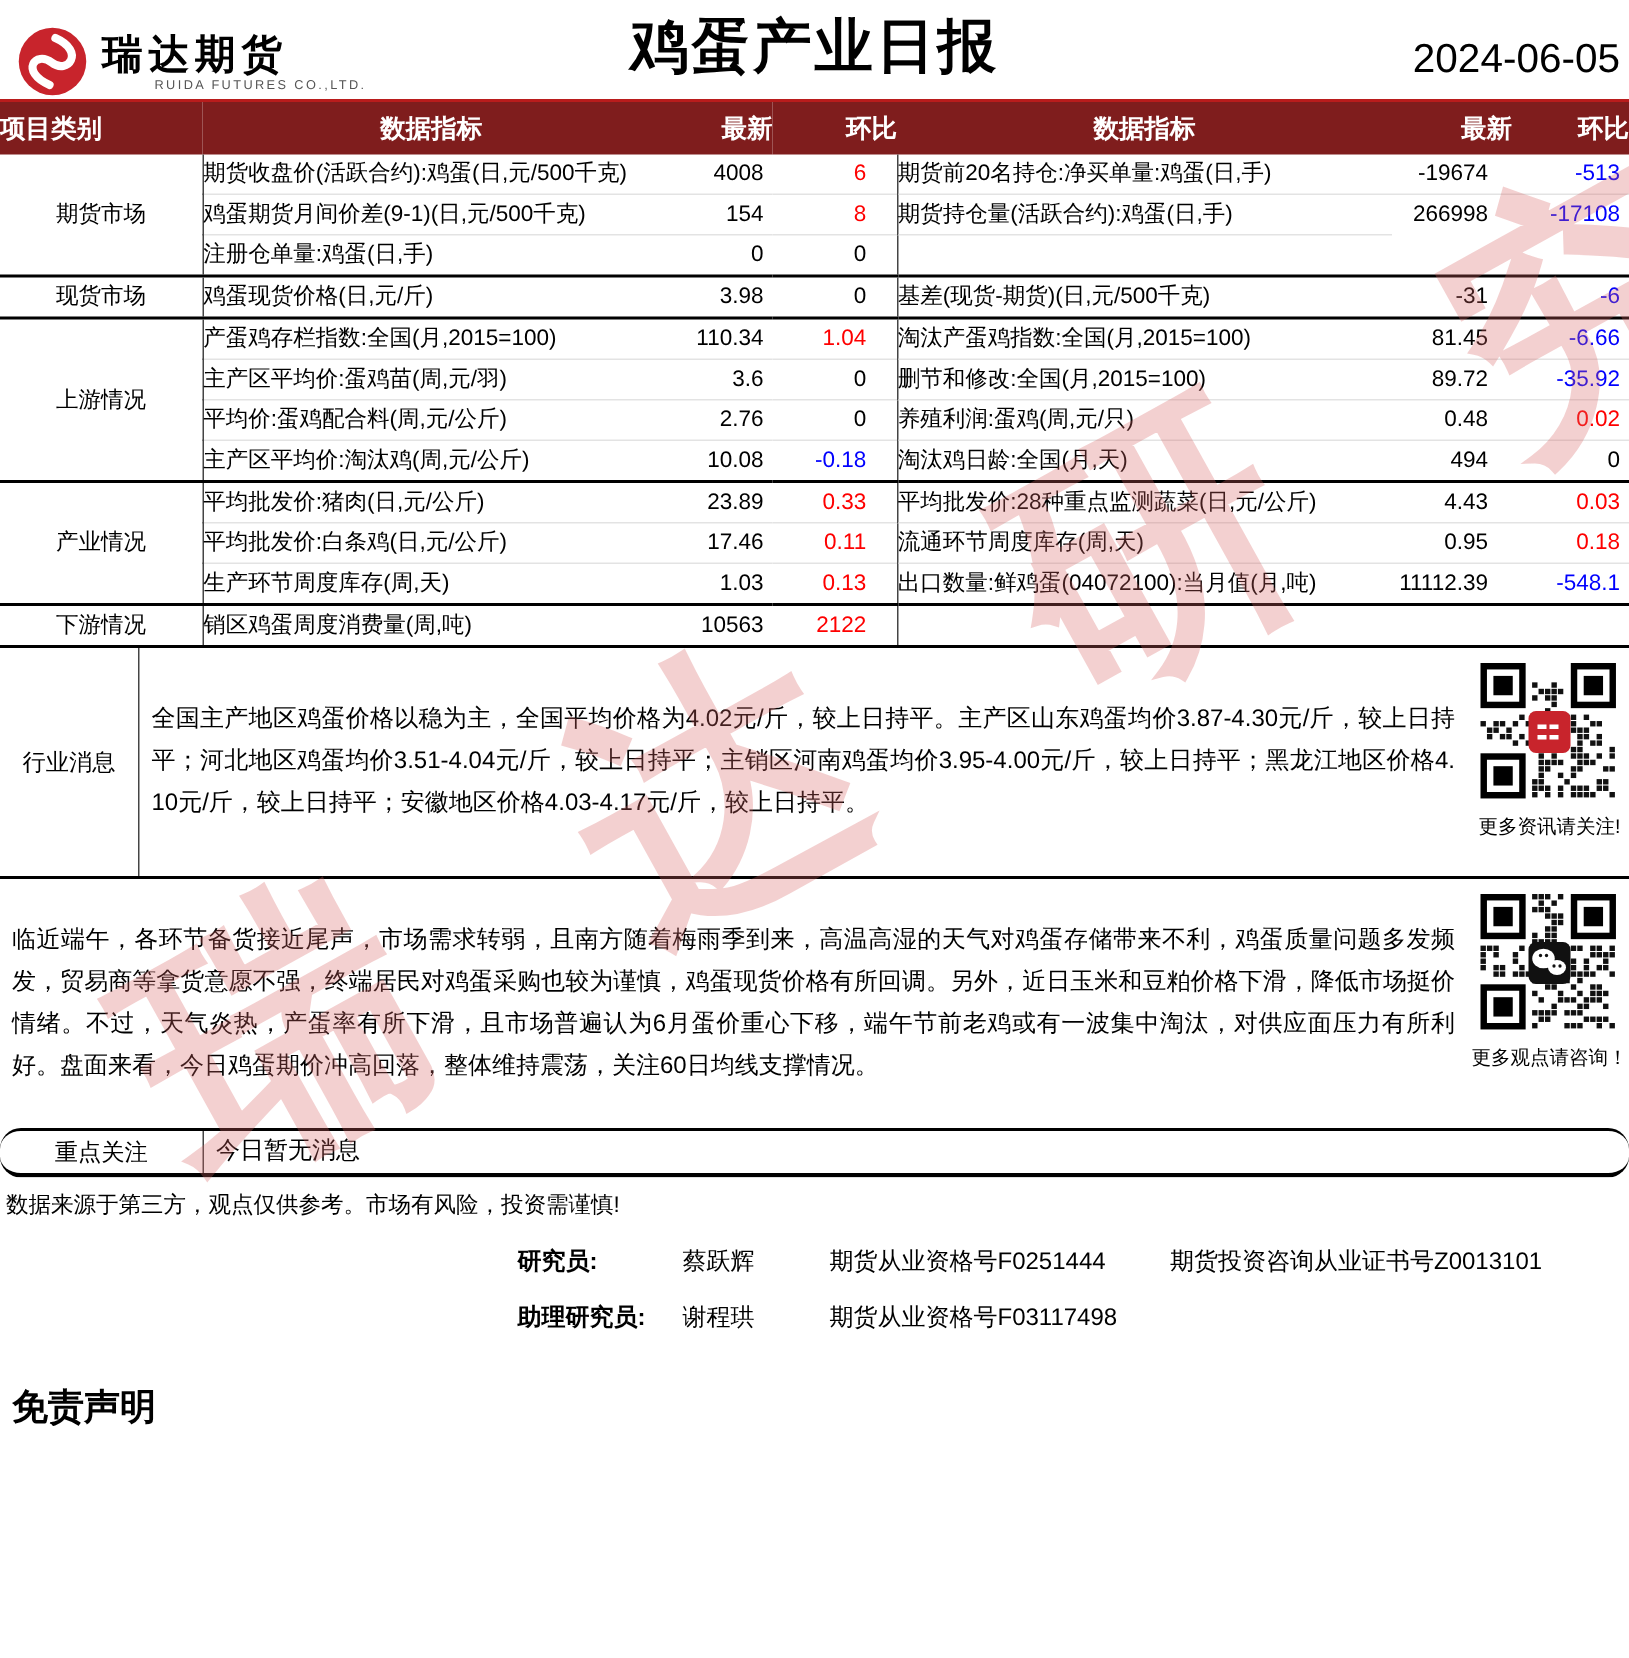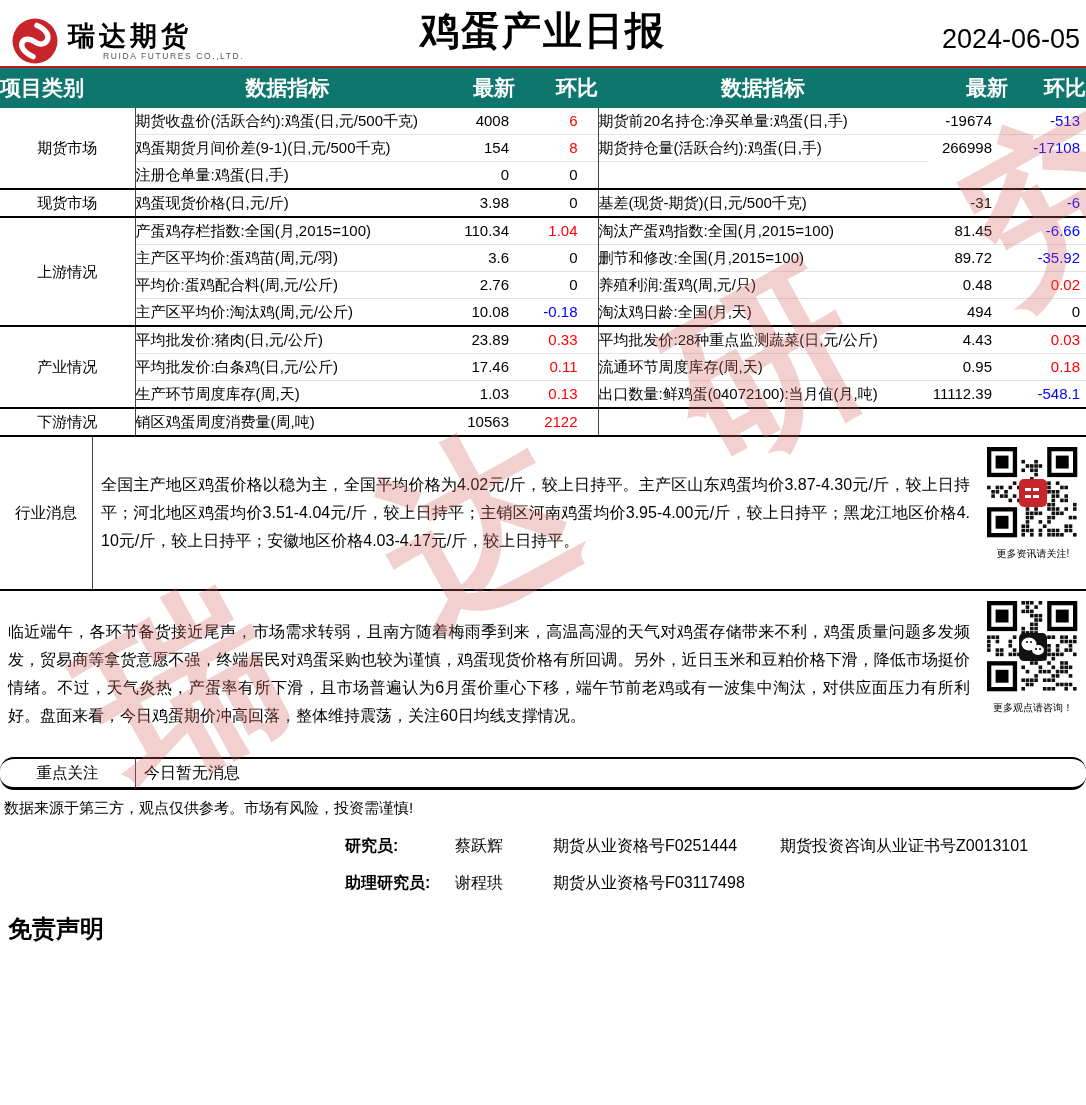--- a/index.html
+++ b/index.html
@@ -11,21 +11,21 @@
   .logo{position:absolute;left:8px;top:14px;display:flex;align-items:center;}
   .logo svg{display:block;}
   .logo-txt{margin-left:6px;}
   .logo-cn{font-size:27px;font-weight:bold;letter-spacing:4px;line-height:30px;}
   .logo-en{font-size:8.5px;color:#555;letter-spacing:1.6px;padding-left:35px;}
   .rpt-title{position:absolute;left:0;right:0;top:4px;text-align:center;font-size:39px;font-weight:bold;margin:0;letter-spacing:2px;}
   .rpt-date{position:absolute;right:6px;top:24px;font-size:27px;}
 
   
   table.main{width:1086px;border-collapse:collapse;table-layout:fixed;}
-  table.main thead th{background:#0f766e;color:#fff;font-size:21px;font-weight:bold;padding:6px 0;}
+  table.main thead th{background:#7f1d1d;color:#fff;font-size:17px;font-weight:bold;padding:6px 0;}
   th.h-cat{text-align:left;padding-left:8px;}
   th.h-ind{text-align:center;}
   th.h-num{text-align:right;padding-right:14px;}
   table.main td{font-size:15px;line-height:20px;padding:3px 0;vertical-align:middle;word-break:break-all;}
   td.cat{text-align:center;border-right:1px solid #444;font-size:15.5px;}
   td.ind{text-align:left;padding-left:6px;}
   td.ind.l{padding-right:6px;}
   td.ind.r{border-left:1px solid #444;padding-right:46px;}
   td.num{text-align:right;}
   td.num.l-latest{padding-right:6px;}
@@ -41,34 +41,34 @@
   .black{color:#000;}
 
   
   .info-row{display:flex;border-top:2px solid #000;align-items:stretch;}
   .info-cat{width:92px;flex:0 0 92px;border-right:1px solid #444;display:flex;align-items:center;justify-content:center;font-size:15.5px;}
   .info-row.focus .info-cat{width:135px;flex:0 0 135px;}
   .info-text{flex:1;font-size:16px;line-height:28px;padding:8px 10px 8px 8px;display:flex;align-items:center;word-break:break-all;text-align:justify;}
   .info-row.focus{border-bottom:3px solid #000;}
   .info-row.focus .info-text{padding:4px 8px;line-height:20px;}
   .qr-wrap{flex:0 0 106px;display:flex;flex-direction:column;align-items:center;padding-top:8px;}
-  .qr-caption{font-size:10px;margin-top:6px;white-space:nowrap;}
+  .qr-caption{font-size:13px;margin-top:6px;white-space:nowrap;}
   .mh-industry{min-height:152px;}
   .mh-view{min-height:166px;}
   .mh-focus{min-height:28px;border-radius:14px;}
 
   
   .footnote{font-size:15px;padding:9px 0 4px 4px;}
   .researchers{margin:14px 0 0 345px;}
   .res-line{display:flex;font-size:16px;margin-bottom:16px;}
   .res-role{font-weight:bold;width:110px;}
   .res-name{width:98px;}
   .res-cert1{width:227px;}
   .res-cert2{}
-  .disclaimer{margin-top:19px;padding:0 0 0 6px;}
+  .disclaimer{margin-top:33px;padding:0 0 0 6px;}
   .disclaimer h2{font-size:24px;font-weight:bold;margin:8px 0 18px 2px;}
   .disclaimer p{font-size:17px;line-height:32px;margin:0;text-align:justify;text-indent:2em;word-break:break-all;}
 
   
   .watermark{position:absolute;left:105px;top:610px;transform:rotate(-29deg);transform-origin:0 50%;
     font-size:185px;letter-spacing:48px;color:rgba(216,98,98,0.30);white-space:nowrap;pointer-events:none;z-index:6;font-weight:bold;}
 </style>
 </head>
 <body>
 

